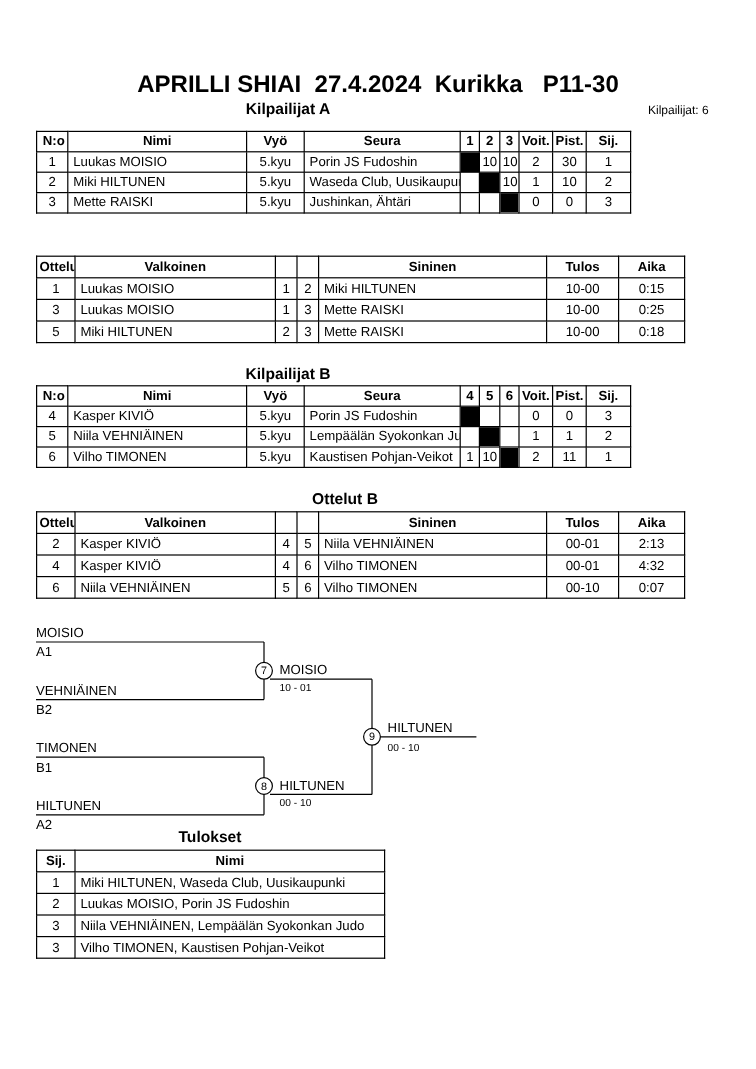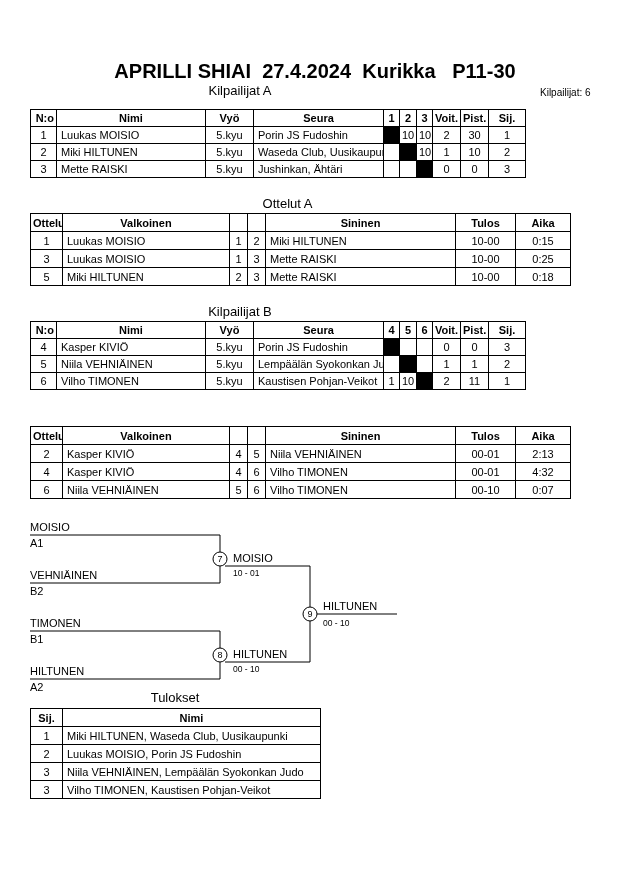--- a/index.html
+++ b/index.html
@@ -2,21 +2,21 @@
 <html><head>
 <meta charset="utf-8">
 <style>
   * { margin:0; padding:0; box-sizing:border-box; }
   html,body { background:#fff; }
   body { font-family:"Liberation Sans", sans-serif; color:#000; }
   .page { position:relative; width:630px; height:891px; background:#fff; margin:18px auto; overflow:hidden; }
   .title { position:absolute; top:42px; left:0; width:630px; text-align:center;
            font-size:20px; font-weight:bold; white-space:pre; }
   .count { position:absolute; top:69px; left:540px; font-size:10px; }
-  .sec-heading { position:absolute; font-size:13px; font-weight:normal; text-align:center; }
+  .sec-heading { position:absolute; font-size:13px; font-weight:bold; text-align:center; }
   table.abs { position:absolute; border-collapse:collapse; table-layout:fixed; background:#fff; }
   td,th { border:1px solid #000; font-size:11px; padding:0 2px; overflow:hidden;
           white-space:nowrap; vertical-align:middle; }
   .t17 td,.t17 th { height:17px; }
   .t18 td,.t18 th { height:18px; }
   th { font-weight:bold; text-align:center; }
   th.thl { text-align:right; padding-left:2px; }
   td.center { text-align:center; }
   td.left { text-align:left; padding-left:4px; }
   td.diag { background:#000; }
@@ -94,21 +94,20 @@
       <td class="center"></td>
       <td class="center"></td>
       <td class="center diag"></td>
       <td class="center">0</td>
       <td class="center">0</td>
       <td class="center">3</td>
     </tr>
   </tbody>
     </table>
 
-  <div class="sec-heading" style="left:30px;top:178px;width:515px">Ottelut A</div>
   <table class="abs t18" style="left:30px;top:195px;width:540px">
     <colgroup>
         <col style="width:32px">
         <col style="width:167px">
         <col style="width:18px">
         <col style="width:18px">
         <col style="width:190px">
         <col style="width:60px">
         <col style="width:55px">
       </colgroup>
@@ -211,20 +210,21 @@
       <td class="center">1</td>
       <td class="center">10</td>
       <td class="center diag"></td>
       <td class="center">2</td>
       <td class="center">11</td>
       <td class="center">1</td>
     </tr>
   </tbody>
     </table>
 
+  <div class="sec-heading" style="left:30px;top:390px;width:515px">Ottelut B</div>
   <table class="abs t18" style="left:30px;top:408px;width:540px">
     <colgroup>
         <col style="width:32px">
         <col style="width:167px">
         <col style="width:18px">
         <col style="width:18px">
         <col style="width:190px">
         <col style="width:60px">
         <col style="width:55px">
       </colgroup>

